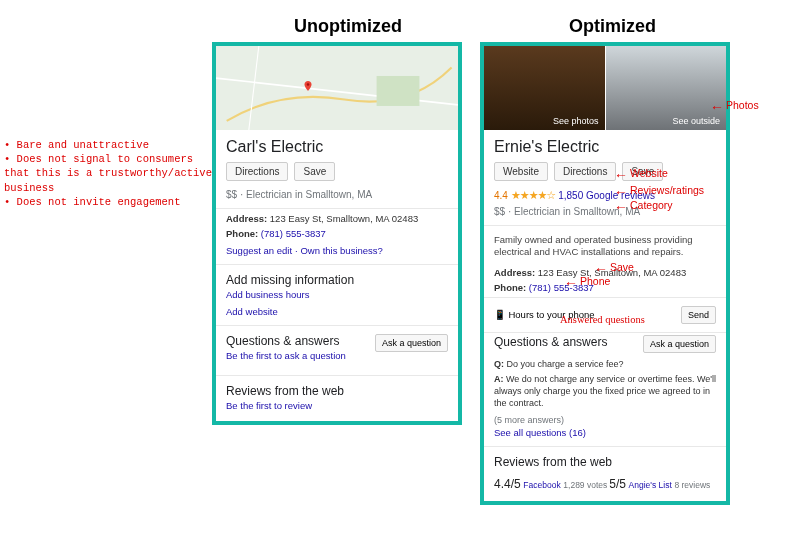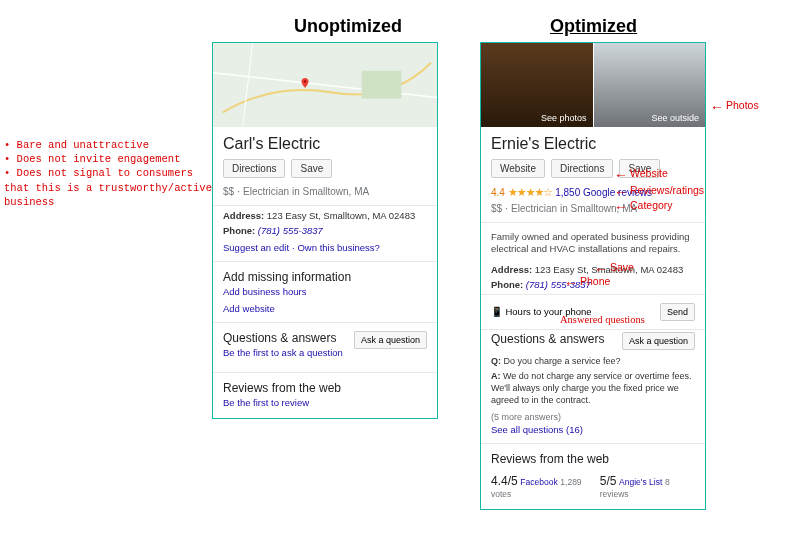--- a/index.html
+++ b/index.html
@@ -1,20 +1,20 @@
 <!DOCTYPE html>
 <html><head>
 <meta charset="utf-8">
 <style>
   * { box-sizing: border-box; margin: 0; padding: 0; }
   body { font-family: Arial, Helvetica, sans-serif; font-size: 11px; background: #fff; width: 800px; height: 541px; position: relative; }
   .header-label { font-size: 18px; font-weight: 700; text-align: center; position: absolute; top: 16px; }
   .header-left { left: 294px; }
-  .header-right { left: 550px; text-decoration: underline; }
-  .card { border: 1px solid #14b8a6; background: #fff; position: absolute; width: 226px; }
+  .header-right { left: 569px; }
+  .card { border: 4px solid #14b8a6; background: #fff; position: absolute; width: 250px; }
   .card-left { left: 212px; top: 42px; }
   .card-right { left: 480px; top: 42px; }
   .map { height: 84px; background: #e8efe6; position: relative; overflow: hidden; }
   .map .pin { position: absolute; left: 86px; top: 34px; width: 12px; height: 12px; }
   .map svg.roads { position: absolute; inset: 0; }
   .photo-row { display: flex; height: 84px; gap: 1px; }
   .photo { flex: 1; position: relative; display: flex; align-items: flex-end; justify-content: flex-end; padding: 4px 6px; color: #fff; font-size: 9px; }
   .photo.interior { background: linear-gradient(#5a3a1e,#2a1a0a); }
   .photo.exterior { background: linear-gradient(#cfd6da,#6e7276); }
   .biz-title { font-size: 16px; font-weight: 400; color: #202124; padding: 8px 10px 6px; }
@@ -22,21 +22,21 @@
   .gbtn { border: 1px solid #ccc; background: #f7f7f7; padding: 3px 8px; font-size: 10px; color: #333; border-radius: 2px; cursor: pointer; }
   .meta-line { padding: 0 10px 6px; color: #70757a; font-size: 10px; }
   .rating-line { padding: 0 10px 4px; font-size: 10px; display: flex; align-items: center; gap: 3px; }
   .rating-num { color: #e37400; }
   .stars { color: #f5a623; letter-spacing: -1px; font-size: 11px; }
   .review-link { color: #1a0dab; }
   .hr { border-top: 1px solid #e8e8e8; margin: 2px 0; }
   .desc { padding: 6px 10px; color: #444; font-size: 9.5px; line-height: 1.3; }
   .info-line { padding: 2px 10px; font-size: 9.5px; color: #333; }
   .info-line b { font-weight: 700; }
-  .link { color: #1a0dab; font-style: italic; }
+  .link { color: #1a0dab; }
   .green { color: #188038; }
   .section-title { font-size: 12px; color: #202124; padding: 6px 10px 2px; }
   .small-link { color: #1a0dab; font-size: 9.5px; padding: 0 10px 6px; display: block; }
   .qa-row { display: flex; justify-content: space-between; align-items: flex-start; padding: 0 10px 6px; }
   .ask-btn { border: 1px solid #ccc; background: #f7f7f7; padding: 3px 6px; font-size: 9px; border-radius: 2px; cursor: pointer; }
   .send-row { display: flex; justify-content: space-between; align-items: center; padding: 6px 10px; font-size: 9.5px; }
   .qa-text { padding: 0 10px 4px; font-size: 9px; color: #333; line-height: 1.3; }
   .more { color: #70757a; font-size: 9px; padding: 2px 10px; }
   .webreviews { padding: 6px 10px 10px; font-size: 9.5px; display: flex; gap: 2px; }
   .webreviews .score { font-size: 12px; color: #222; }
@@ -50,22 +50,22 @@
   .arrow-glyph { font-size: 14px; font-weight: 700; line-height: 1; }
 </style>
 </head>
 <body>
 
 <div class="header-label header-left">Unoptimized</div>
 <div class="header-label header-right">Optimized</div>
 
 <div class="annot annot-bullets">
   <div>Bare and unattractive</div>
+  <div>Does not signal to consumers that this is a trustworthy/active business</div>
   <div>Does not invite engagement</div>
-  <div>Does not signal to consumers that this is a trustworthy/active business</div>
 </div>
 
 <div class="card card-left">
   <div class="map">
     <svg class="roads" viewBox="0 0 226 84">
       <path d="M10 70 Q60 40 120 50 T220 20" stroke="#f0d27a" stroke-width="2" fill="none"></path>
       <path d="M0 30 L226 55" stroke="#fff" stroke-width="1.5" fill="none"></path>
       <path d="M40 0 L30 84" stroke="#fff" stroke-width="1" fill="none"></path>
       <rect x="150" y="28" width="40" height="28" fill="#cfe2c4"></rect>
     </svg>

